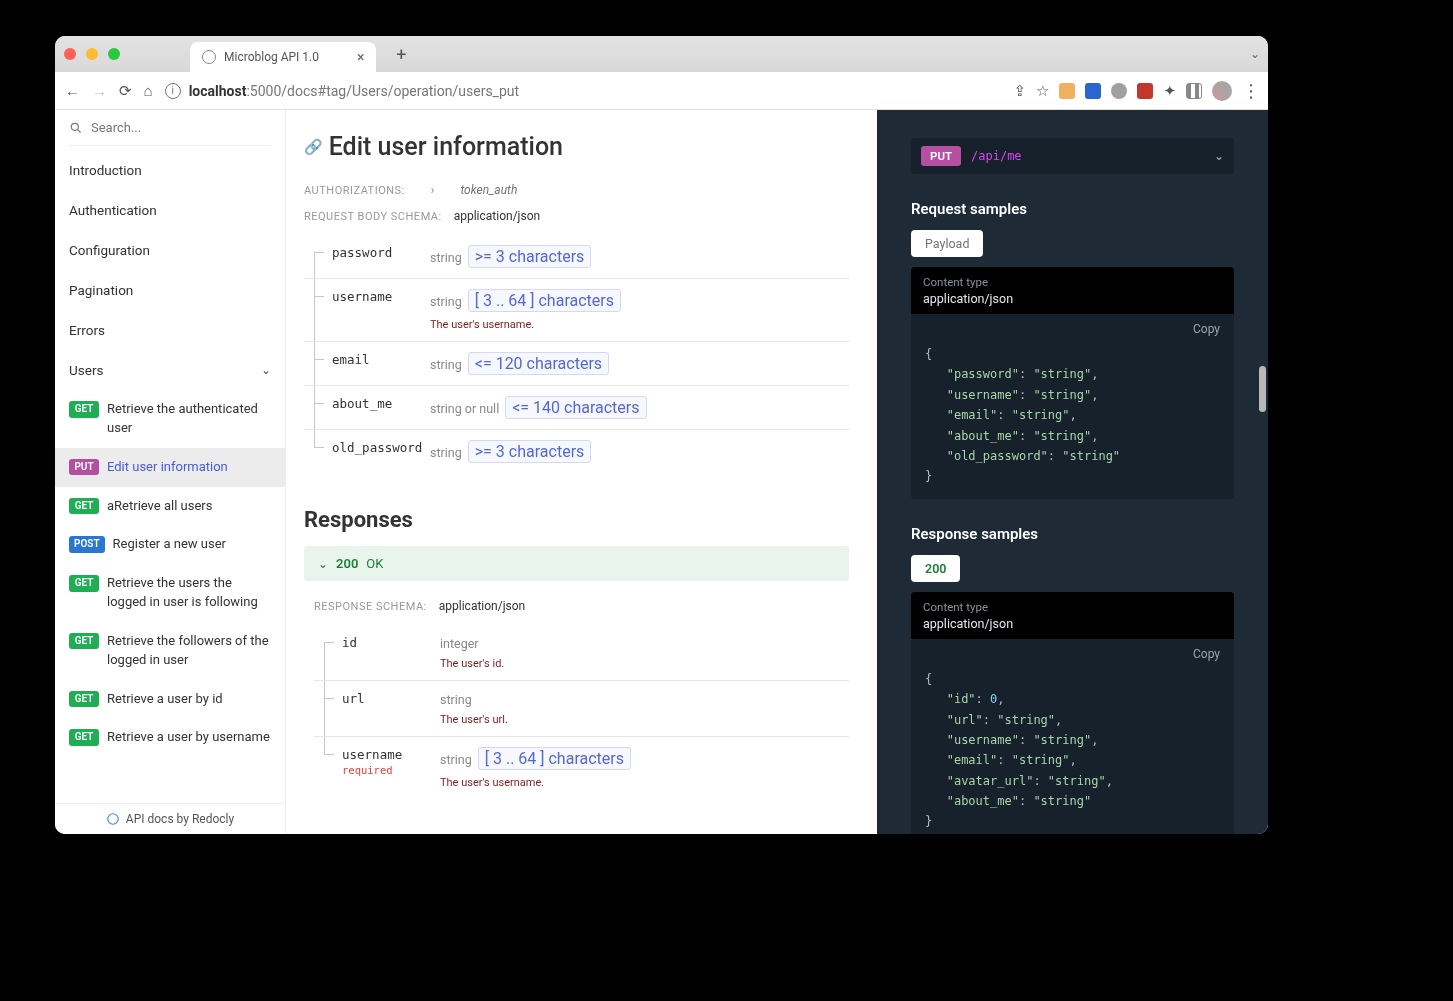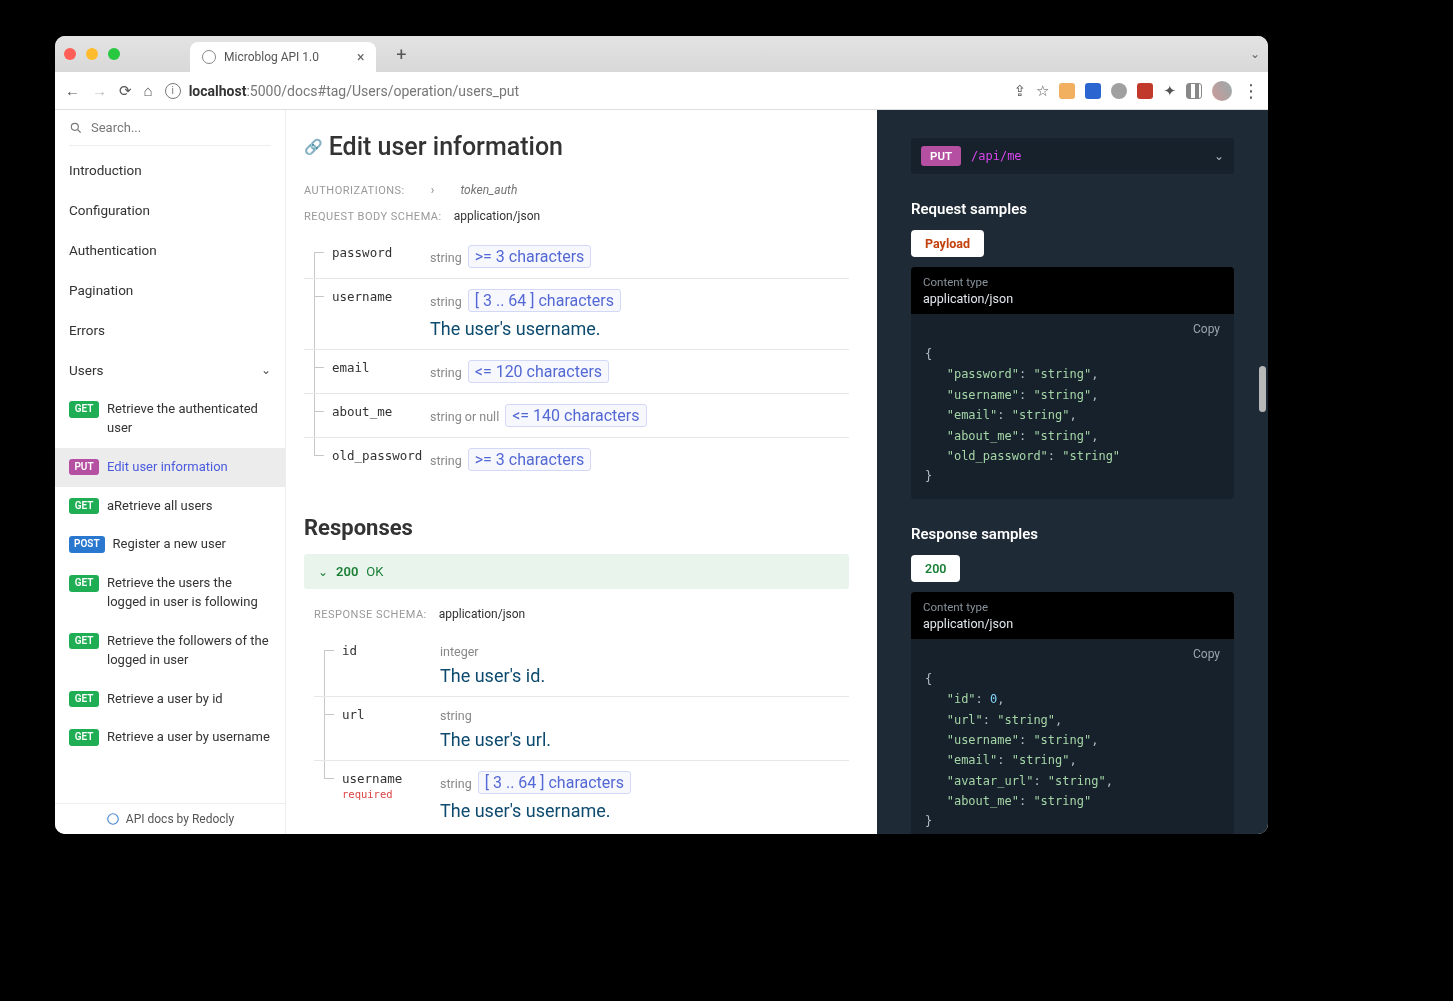--- a/index.html
+++ b/index.html
@@ -47,33 +47,33 @@
 .param{display:flex;border-bottom:1px solid #e7e7e7;padding:10px 0;}
 .param:last-child{border-bottom:none}
 .param-name{width:126px;font-family:Menlo,Consolas,monospace;font-size:12.5px;color:#333;padding-left:28px;position:relative}
 .param-name::before{content:"";position:absolute;left:10px;top:7px;width:10px;height:1px;background:#c7c7c7}
 .param-name::after{content:"";position:absolute;left:10px;top:-10px;bottom:-10px;width:1px;background:#c7c7c7}
 .param:first-child .param-name::after{top:7px}
 .param:last-child .param-name::after{bottom:auto;height:17px}
 .param-det{flex:1}
 .ptype{font-size:12.5px;color:#888}
 .constraint{display:inline-block;border:1px solid #d2d8f5;background:#f6f8fe;color:#5468d4;font-size:16px;padding:1px 6px;border-radius:3px;margin-left:6px}
-.pdesc{font-size:18px;color:#0c4a6e;margin-top:6px}
+.pdesc{font-size:11px;color:#7f1d1d;margin-top:6px}
 .required{color:#d44;font-size:10.5px;display:block;margin-top:2px}
 .responses-h{font-size:22px;font-weight:700;margin-top:34px;margin-bottom:14px}
 .status-box{background:#e9f5ec;padding:10px 14px;border-radius:3px;display:flex;align-items:center;gap:8px;font-size:13px}
 .status-box .code{color:#1a7f37;font-weight:600}
 .status-box .txt{color:#1a7f37}
 .dark { width:391px; background:#1e2a35; color:#e3e8ed; overflow:auto; padding:28px 34px 60px 34px; font-size:13px;}
 .endpoint-box{background:#17212b;border-radius:4px;display:flex;align-items:center;padding:8px 10px;gap:10px;justify-content:space-between}
 .method-pill{background:#b54fa1;color:#fff;font-size:11.5px;padding:3px 9px;border-radius:3px;font-weight:600}
 .endpoint-path{font-family:Menlo,Consolas,monospace;font-size:12px;color:#d946ef;flex:1}
 .dark h3{font-size:15px;font-weight:600;margin-top:26px;margin-bottom:12px;color:#fff}
 .tabrow{display:flex;gap:8px}
-.dtab{background:#fff;color:#c2410c;font-size:12.5px;padding:6px 14px;border-radius:4px;font-weight:700}
+.dtab{background:#fff;color:#737373;font-size:12.5px;padding:6px 14px;border-radius:4px;font-weight:400}
 .dtab.green{color:#1a7f37;font-weight:600}
 .codebox{background:#17212b;border-radius:4px;margin-top:10px;padding:0 0 12px 0}
 .ct-head{background:#000000;padding:8px 12px;border-radius:4px 4px 0 0;font-size:12.5px}
 .ct-head .lbl{color:#88939c;font-size:11.5px}
 .ct-head .val{color:#e3e8ed;margin-top:2px}
 .copy{text-align:right;color:#9aa5af;font-size:12px;padding:8px 14px;cursor:pointer}
 pre.code{font-family:Menlo,Consolas,monospace;font-size:12px;line-height:1.7;padding:0 14px;color:#e3e8ed;white-space:pre}
 .k{color:#a5d6a7}.s{color:#a5d6a7}.p{color:#b0bec5}.n{color:#81d4fa}
 .scroll-ind{position:absolute;right:2px;top:256px;width:7px;height:46px;background:#b8b8b8;border-radius:4px}
 </style>
@@ -124,22 +124,22 @@
         <svg viewBox="0 0 24 24">
             <circle cx="10" cy="10" r="6" fill="none" stroke="#777" stroke-width="2"></circle>
             <line x1="15" y1="15" x2="20" y2="20" stroke="#777" stroke-width="2"></line>
           </svg>
         <span>Search...</span>
       </div>
       <hr>
       <div class="nav">
         <div id="nav-top">
             <div class="nav-item">Introduction</div>
+            <div class="nav-item">Authentication</div>
             <div class="nav-item">Configuration</div>
-            <div class="nav-item">Authentication</div>
             <div class="nav-item">Pagination</div>
             <div class="nav-item">Errors</div>
           </div>
         <div class="nav-item section">
           <span>Users</span>
           <span class="chev">⌄</span>
         </div>
         <div class="subnav" id="nav-sub">
             <div class="nav-item">
               <span class="badge b-get">GET</span>

